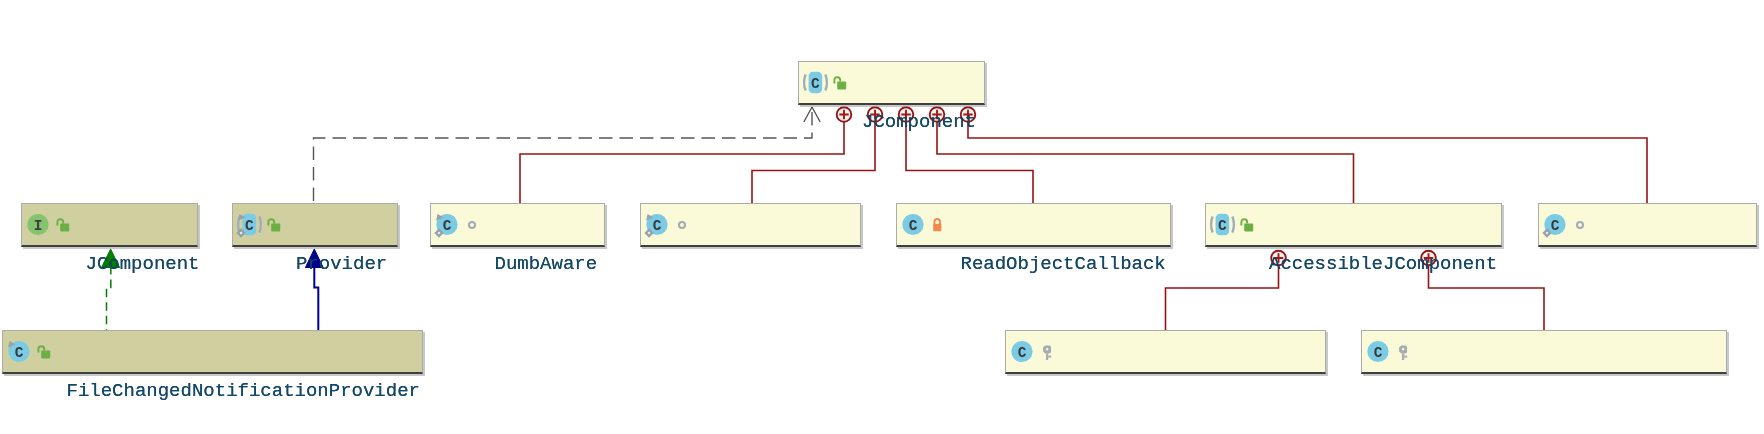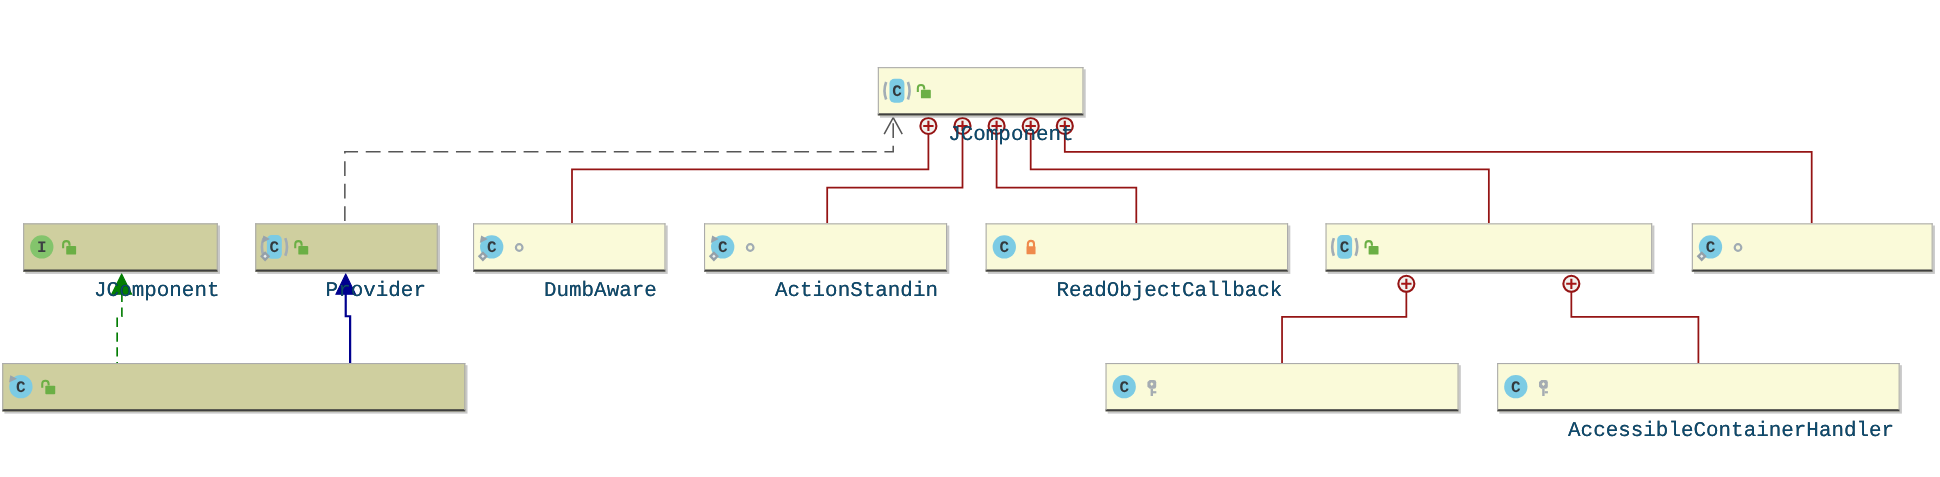--- a/index.html
+++ b/index.html
@@ -122,21 +122,20 @@
       <svg class="i1" width="26" height="27" viewBox="0 0 26 27">
         <circle cx="13" cy="13" r="10.6" fill="#7CCBE4"></circle>
         <text x="13" y="18" font-family="Liberation Mono,monospace" font-weight="bold" font-size="14.5" fill="#33393D" text-anchor="middle">C</text>
         <path d="M2.2,9.3 L3.4,2.6 L9.4,5.8 Z" fill="#99A3AB"></path>
         <path d="M5,16.8 L9.6,21.5 L5,26.2 L0.4,21.5 Z" fill="#95A0A8"></path>
         <path d="M5,19.9 L6.6,21.5 L5,23.1 L3.4,21.5 Z" fill="#E9EEF0"></path>
       </svg>
       <svg class="i2" width="16" height="16" viewBox="0 0 16 16">
         <circle cx="8" cy="8" r="3" stroke="#A0ABB3" stroke-width="2" fill="none"></circle>
       </svg>
-      <span class="t">ActionStandin</span>
     </div>
     <div class="node" style="left: 896px; top: 203px; width: 275px;">
       <svg class="i1" width="26" height="27" viewBox="0 0 26 27">
         <circle cx="13" cy="13" r="10.6" fill="#7CCBE4"></circle>
         <text x="13" y="18" font-family="Liberation Mono,monospace" font-weight="bold" font-size="14.5" fill="#33393D" text-anchor="middle">C</text>
       </svg>
       <svg class="i2" width="16" height="16" viewBox="0 0 16 16">
         <path d="M4.4,7.5 V4.8 Q4.4,2 7.2,2 Q10,2 10,4.8 V7.5" stroke="#EF8A4C" stroke-width="1.9" fill="none"></path>
         <rect x="3.2" y="6.8" width="8.2" height="7.4" rx="0.8" fill="#EF8A4C"></rect>
       </svg>
@@ -146,20 +145,21 @@
       <svg class="i1p" width="30" height="27" viewBox="0 0 30 27" style="left:2px">
         <path d="M4.6,5 Q1.6,13 4.6,21" stroke="#A2ADB5" stroke-width="2.4" fill="none"></path>
         <path d="M24.4,5 Q27.4,13 24.4,21" stroke="#A2ADB5" stroke-width="2.4" fill="none"></path>
         <rect x="7.6" y="2.2" width="13.6" height="21.6" rx="4.5" fill="#7CCBE4"></rect>
         <text x="14.4" y="18" font-family="Liberation Mono,monospace" font-weight="bold" font-size="14.5" fill="#33393D" text-anchor="middle">C</text>
       </svg>
       <svg class="i2" width="16" height="16" viewBox="0 0 16 16">
         <path d="M2.4,8.6 V5.2 Q2.4,2.2 5.3,2.2 Q8.2,2.2 8.2,5.2 V6.4" stroke="#6BAF45" stroke-width="1.9" fill="none"></path>
         <rect x="5.2" y="6.6" width="9" height="7.8" rx="0.8" fill="#6BAF45"></rect>
       </svg>
+      <span class="t">AccessibleJComponent</span>
     </div>
     <div class="node" style="left: 1538px; top: 203px; width: 219px;">
       <svg class="i1" width="26" height="27" viewBox="0 0 26 27">
         <circle cx="13" cy="13" r="10.6" fill="#7CCBE4"></circle>
         <text x="13" y="18" font-family="Liberation Mono,monospace" font-weight="bold" font-size="14.5" fill="#33393D" text-anchor="middle">C</text>
         <path d="M5,16.8 L9.6,21.5 L5,26.2 L0.4,21.5 Z" fill="#95A0A8"></path>
         <path d="M5,19.9 L6.6,21.5 L5,23.1 L3.4,21.5 Z" fill="#E9EEF0"></path>
       </svg>
       <svg class="i2" width="16" height="16" viewBox="0 0 16 16">
         <circle cx="8" cy="8" r="3" stroke="#A0ABB3" stroke-width="2" fill="none"></circle>
@@ -168,20 +168,21 @@
     <div class="node olive" style="left: 2px; top: 330px; width: 421px;">
       <svg class="i1" width="26" height="27" viewBox="0 0 26 27">
         <circle cx="13" cy="13" r="10.6" fill="#7CCBE4"></circle>
         <text x="13" y="18" font-family="Liberation Mono,monospace" font-weight="bold" font-size="14.5" fill="#33393D" text-anchor="middle">C</text>
         <path d="M2.2,9.3 L3.4,2.6 L9.4,5.8 Z" fill="#99A3AB"></path>
       </svg>
       <svg class="i2" width="16" height="16" viewBox="0 0 16 16">
         <path d="M2.4,8.6 V5.2 Q2.4,2.2 5.3,2.2 Q8.2,2.2 8.2,5.2 V6.4" stroke="#6BAF45" stroke-width="1.9" fill="none"></path>
         <rect x="5.2" y="6.6" width="9" height="7.8" rx="0.8" fill="#6BAF45"></rect>
       </svg>
+      <span class="t">FileChangedNotificationProvider</span>
     </div>
     <div class="node" style="left: 1005px; top: 330px; width: 321px;">
       <svg class="i1" width="26" height="27" viewBox="0 0 26 27">
         <circle cx="13" cy="13" r="10.6" fill="#7CCBE4"></circle>
         <text x="13" y="18" font-family="Liberation Mono,monospace" font-weight="bold" font-size="14.5" fill="#33393D" text-anchor="middle">C</text>
       </svg>
       <svg class="i2" width="16" height="16" viewBox="0 0 16 16">
         <path d="M6.2,1.4 H10 Q12.1,1.4 12.1,3.5 V7.4 Q12.1,9.4 10,9.4 H6.2 L4.1,7.6 V3.2 Z" fill="#A5ACB2"></path>
         <path d="M8.1,3.6 L9.6,5.2 L8.1,6.8 L6.6,5.2 Z" fill="#FAFAD9"></path>
         <rect x="7" y="9.4" width="2.2" height="6.6" fill="#A5ACB2"></rect>
@@ -192,15 +193,14 @@
       <svg class="i1" width="26" height="27" viewBox="0 0 26 27">
         <circle cx="13" cy="13" r="10.6" fill="#7CCBE4"></circle>
         <text x="13" y="18" font-family="Liberation Mono,monospace" font-weight="bold" font-size="14.5" fill="#33393D" text-anchor="middle">C</text>
       </svg>
       <svg class="i2" width="16" height="16" viewBox="0 0 16 16">
         <path d="M6.2,1.4 H10 Q12.1,1.4 12.1,3.5 V7.4 Q12.1,9.4 10,9.4 H6.2 L4.1,7.6 V3.2 Z" fill="#A5ACB2"></path>
         <path d="M8.1,3.6 L9.6,5.2 L8.1,6.8 L6.6,5.2 Z" fill="#FAFAD9"></path>
         <rect x="7" y="9.4" width="2.2" height="6.6" fill="#A5ACB2"></rect>
         <rect x="9.2" y="11.6" width="3" height="2" fill="#A5ACB2"></rect>
       </svg>
-      <span class="t">AccessibleContainerHandler</span>
     </div>
   </div>
 
 </body></html>

